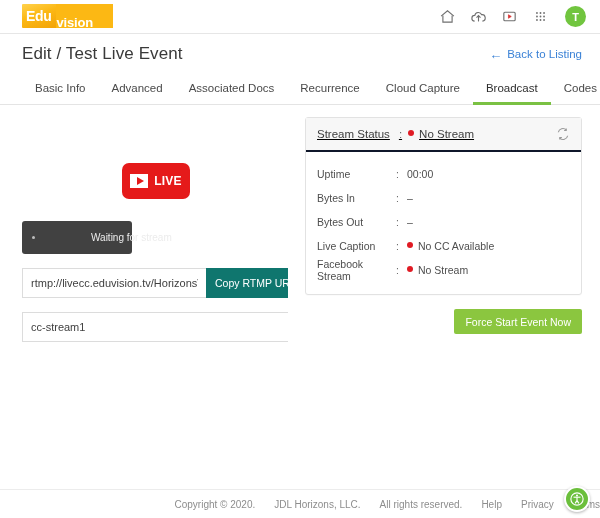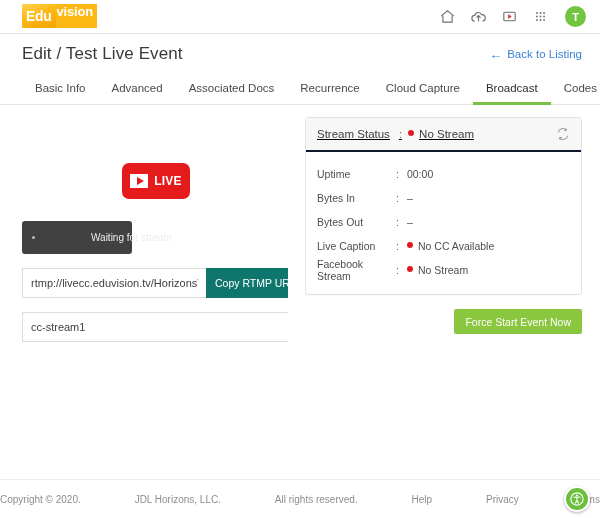--- a/index.html
+++ b/index.html
@@ -316,25 +316,25 @@
     padding: 0 11px;
     cursor: pointer;
     font-family: "Liberation Sans", sans-serif;
   }
 
   
   .footer {
     position: absolute;
     left: 0; right: 0;
     bottom: 0;
-    height: 39px;
+    height: 29px;
     border-top: 1px solid #ececec;
     display: flex;
     align-items: center;
-    justify-content: space-between;
+    justify-content: flex-end;
     gap: 19px;
     background: #ffffff;
   }
   .footer span, .footer a {
     font-size: 10px;
     color: #8d8d8d;
     text-decoration: none;
   }
   .footer a { cursor: pointer; }
   .a11y-btn {
@@ -352,21 +352,21 @@
     cursor: pointer;
   }
 </style>
 </head>
 <body>
 
 <div class="topbar">
   <div class="logo">
     <span class="logo-edu">Edu</span>
   </div>
-  <span class="logo-vision-outer" style="background:#fcb814;padding:0 4px 0 0;height:24px;display:inline-flex;align-items:flex-start;position:relative;top:-1px;margin-left:-1px;">
+  <span class="logo-vision-outer" style="background:#fcb814;padding:0 20px 0 0;height:24px;display:inline-flex;align-items:flex-end;position:relative;top:-1px;margin-left:-1px;">
     <span class="logo-vision">vision</span>
   </span>
 
   <div class="topbar-icons">
     <span class="ticon">
       <svg viewBox="0 0 24 24" width="17" height="17" fill="none" stroke="currentColor" stroke-width="1.6">
         <path d="M3 11.5 12 4l9 7.5"></path>
           <path d="M5.5 10.5V20h13v-9.5"></path>
       </svg>
     </span>

